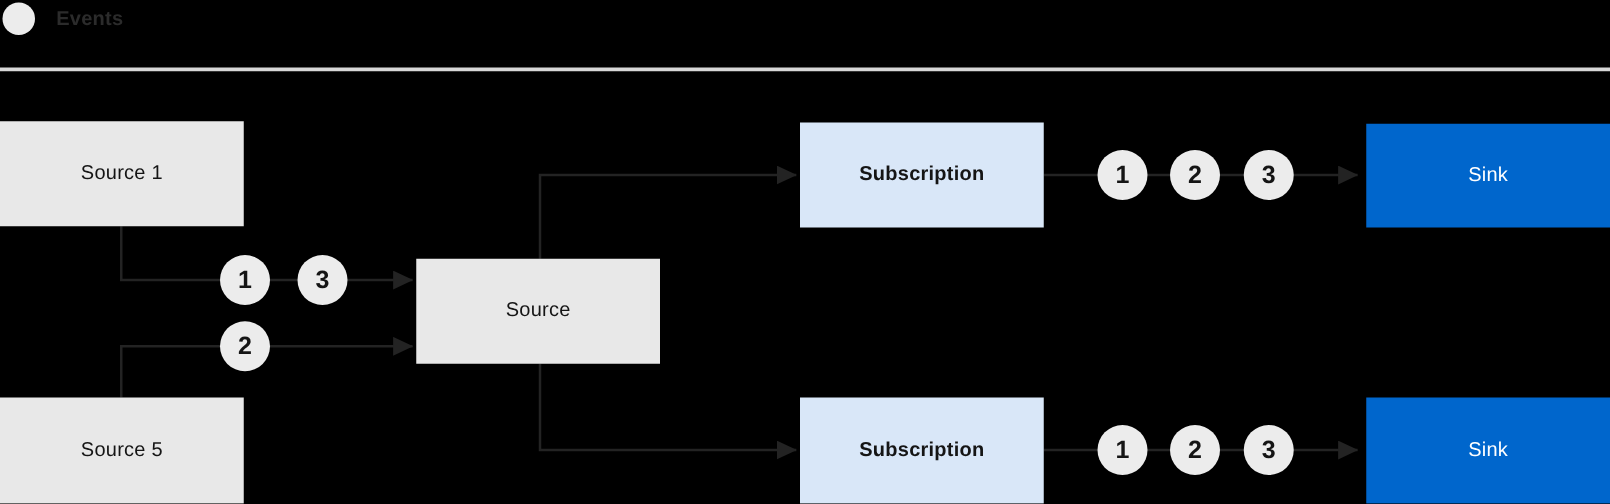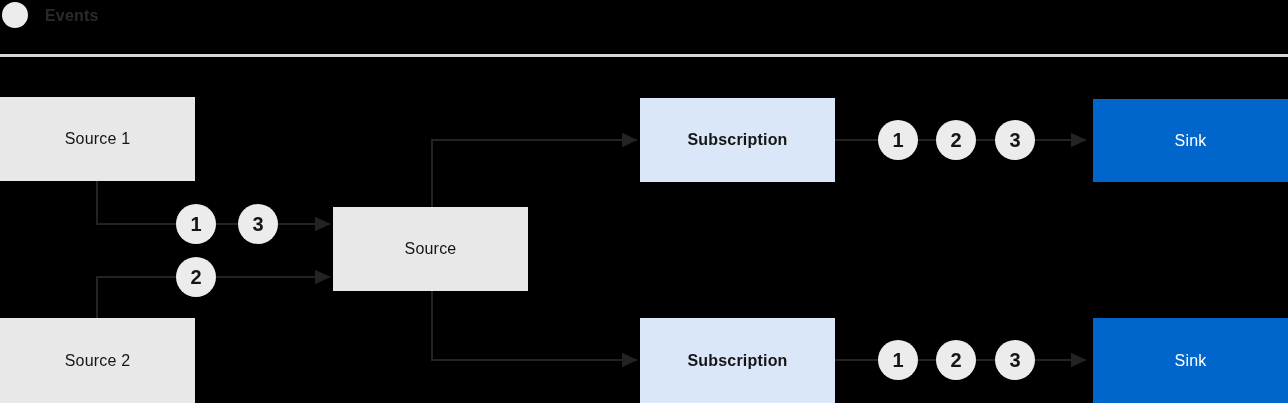--- a/index.html
+++ b/index.html
@@ -57,21 +57,21 @@
       <path d="M97,181 L97,224 L330,224" marker-end="url(#arw)"></path>
       <path d="M97,318 L97,277 L330,277" marker-end="url(#arw)"></path>
       <path d="M432,207 L432,140 L637,140" marker-end="url(#arw)"></path>
       <path d="M432,291 L432,360 L637,360" marker-end="url(#arw)"></path>
       <path d="M835,140 L1086,140" marker-end="url(#arw)"></path>
       <path d="M835,360 L1086,360" marker-end="url(#arw)"></path>
     </g>
   </svg>
 
   <div class="node gray" style="left:0;top:97px;height:84px">Source 1</div>
-  <div class="node gray" style="left:0;top:318px;height:85px">Source 2</div>
+  <div class="node gray" style="left:0;top:318px;height:85px">Source 5</div>
   <div class="node gray" style="left:333px;top:207px;height:84px">Source</div>
   <div class="node lightblue" style="left:640px;top:98px;height:84px">Subscription</div>
   <div class="node lightblue" style="left:640px;top:318px;height:85px">Subscription</div>
   <div class="node blue" style="left:1093px;top:99px;height:83px">Sink</div>
   <div class="node blue" style="left:1093px;top:318px;height:85px">Sink</div>
 
   <div class="ev" style="left:176px;top:204px">1</div>
   <div class="ev" style="left:238px;top:204px">3</div>
   <div class="ev" style="left:176px;top:257px">2</div>
 

